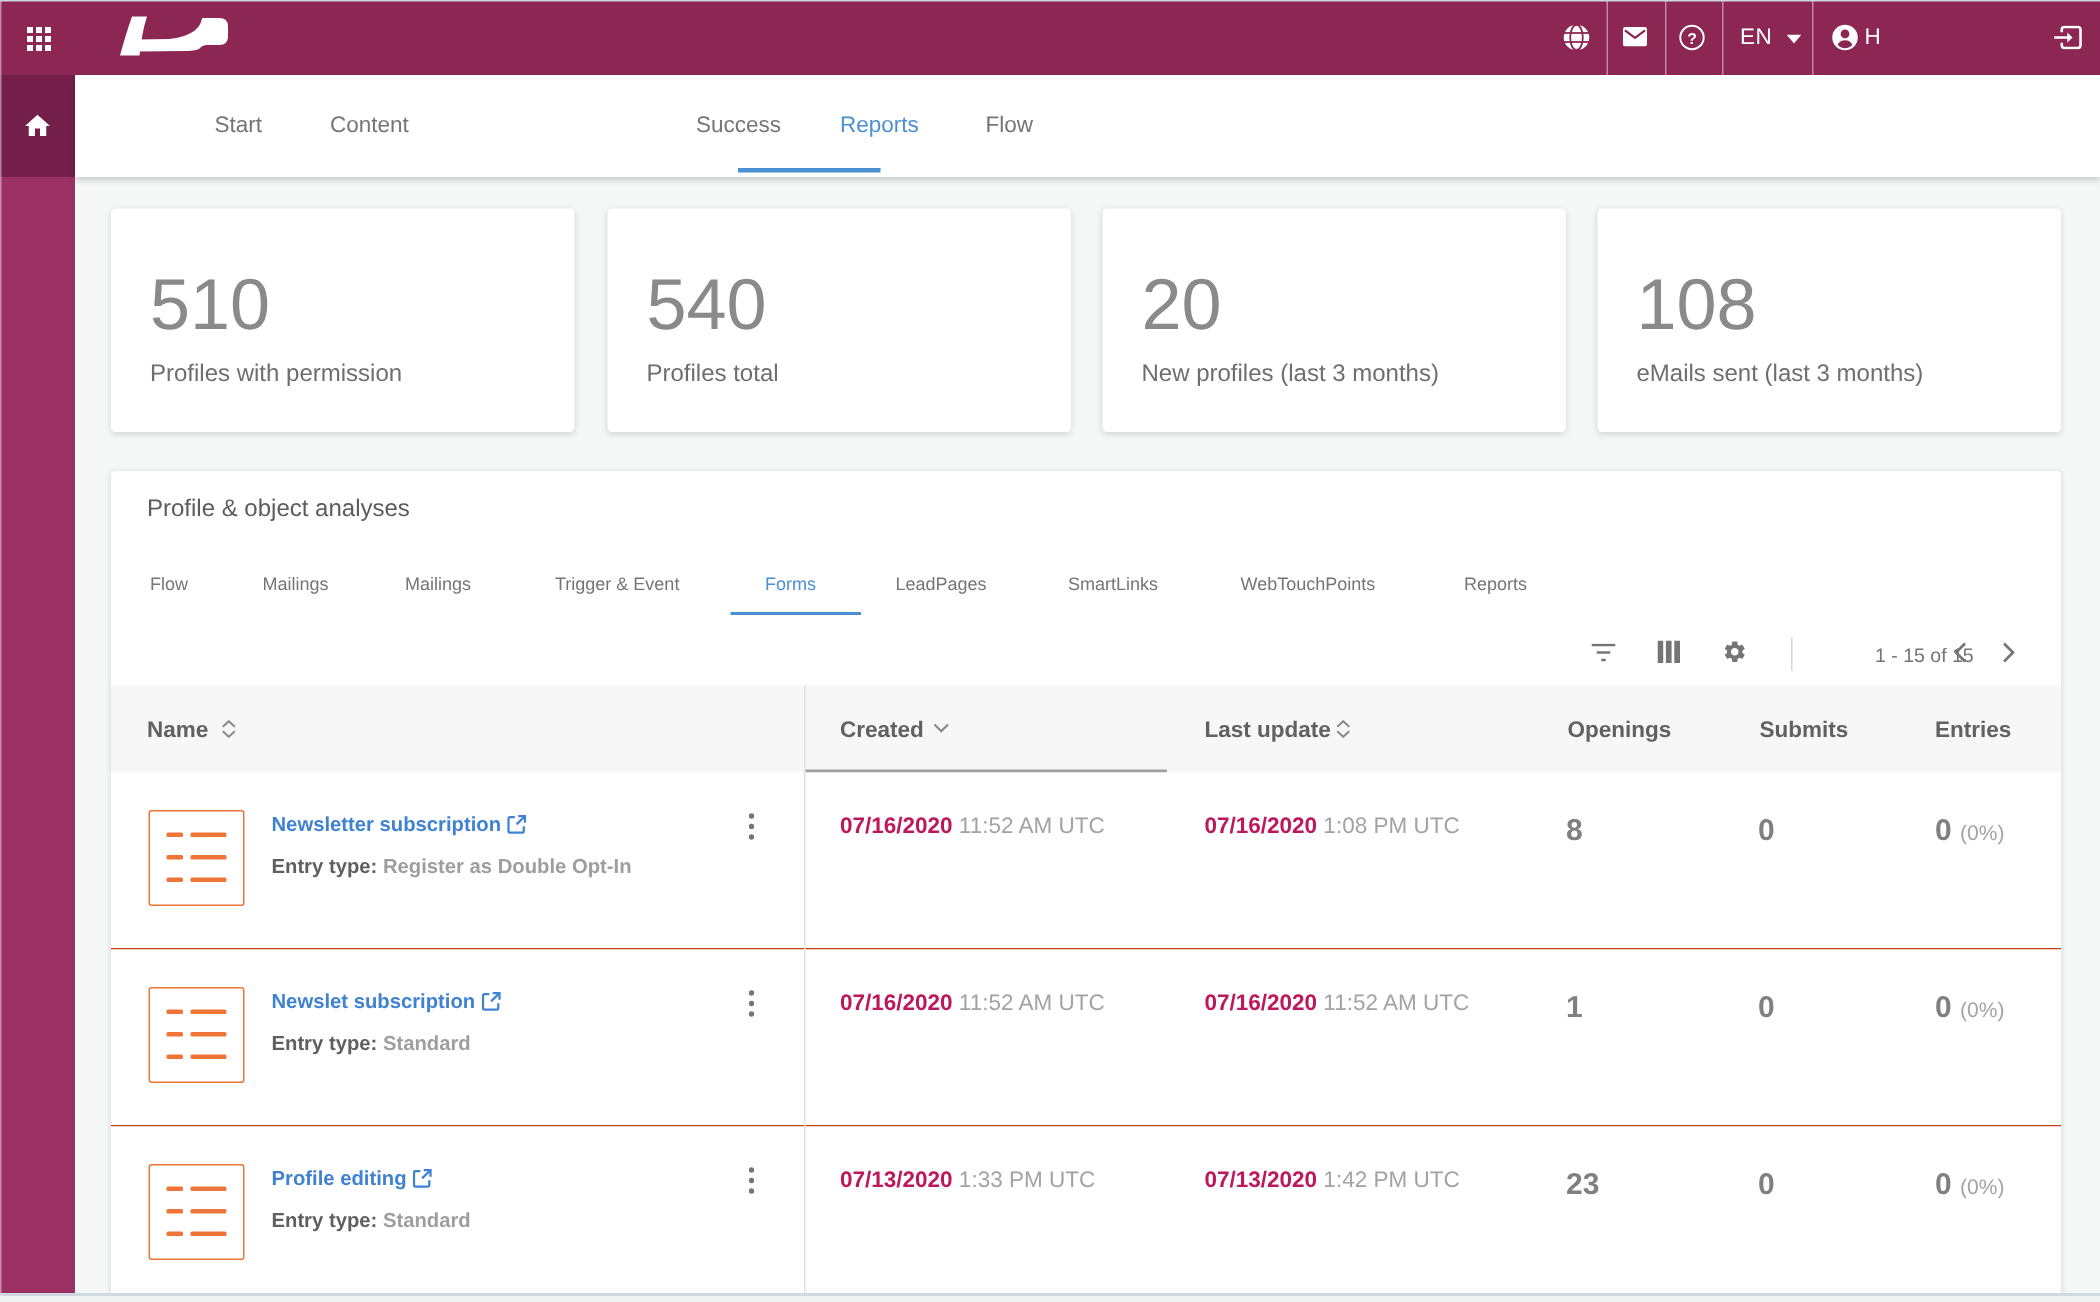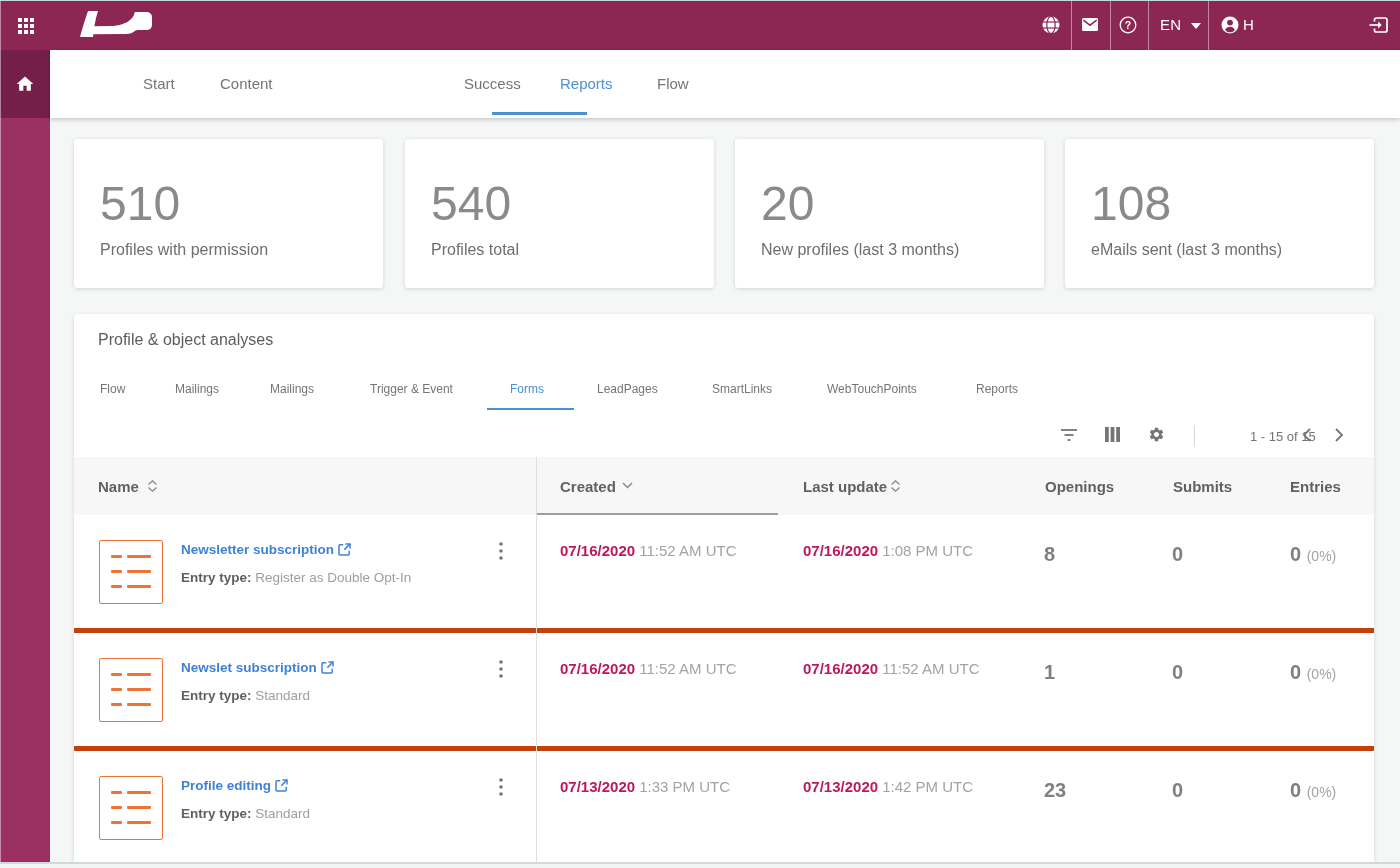--- a/index.html
+++ b/index.html
@@ -38,26 +38,26 @@
 
 
 #toolbar-divider { position:absolute; left:1120px; top:111px; width:1px; height:22px; background:#d6d6d6; }
 #pag-text { position:absolute; left:1144px; top:115px; font-size:13px; color:#757575;margin-left:32px; }
 
 
 #thead { position:absolute; left:0; top:143px; width:1300px; height:58px; background:#f7f7f7; }
 .th { position:absolute; top:21px; font-size:15px; font-weight:bold; color:#616161; }
 #col-divider { position:absolute; left:462px; top:143px; width:1px; height:405px; background:#e0e0e0; }
 #sort-underline { position:absolute; left:463px; top:199px; width:241px; height:2px; background:#9e9e9e; }
-.row { position:absolute; left:0; width:1300px; height:118px; background:#fff; border-bottom:5px solid #c2410c; }
+.row { position:absolute; left:0; width:1300px; height:118px; background:#fff; border-bottom:1px solid #c2410c; }
 .ficon { position:absolute; left:25px; top:25px; width:64px; height:64px; border:1.5px solid #ef7438; border-radius:2px; background:#fff; }
 .ficon .d { position:absolute; background:#ef7438; height:3px; border-radius:1px; }
 .lnk { position:absolute; left:107px; top:27px; font-size:13.5px; font-weight:bold; color:#3f82d2; white-space:nowrap; }
 .lnk svg { vertical-align:-2px; margin-left:4px; }
-.etype { position:absolute; left:107px; top:55px; font-size:13.5px; color:#9e9e9e; }
+.etype { position:absolute; left:107px; top:55px; font-size:13.5px; color:#9e9e9e;font-weight:bold; }
 .etype b { color:#5f5f5f; }
 .dots { position:absolute; left:425px; top:27px; }
 .created { position:absolute; left:486px; top:27px; font-size:15px; color:#a3a3a3; }
 .created b, .lastup b { color:#be185d; }
 .lastup { position:absolute; left:729px; top:27px; font-size:15px; color:#a3a3a3; }
 .n1 { position:absolute; left:970px; top:28px; font-size:20px; font-weight:bold; color:#808080; }
 .n2 { position:absolute; left:1098px; top:28px; font-size:20px; font-weight:bold; color:#808080; }
 .n3 { position:absolute; left:1216px; top:28px; font-size:20px; font-weight:bold; color:#808080; }
 .pct { font-size:14px; font-weight:normal; color:#a3a3a3; }
 

